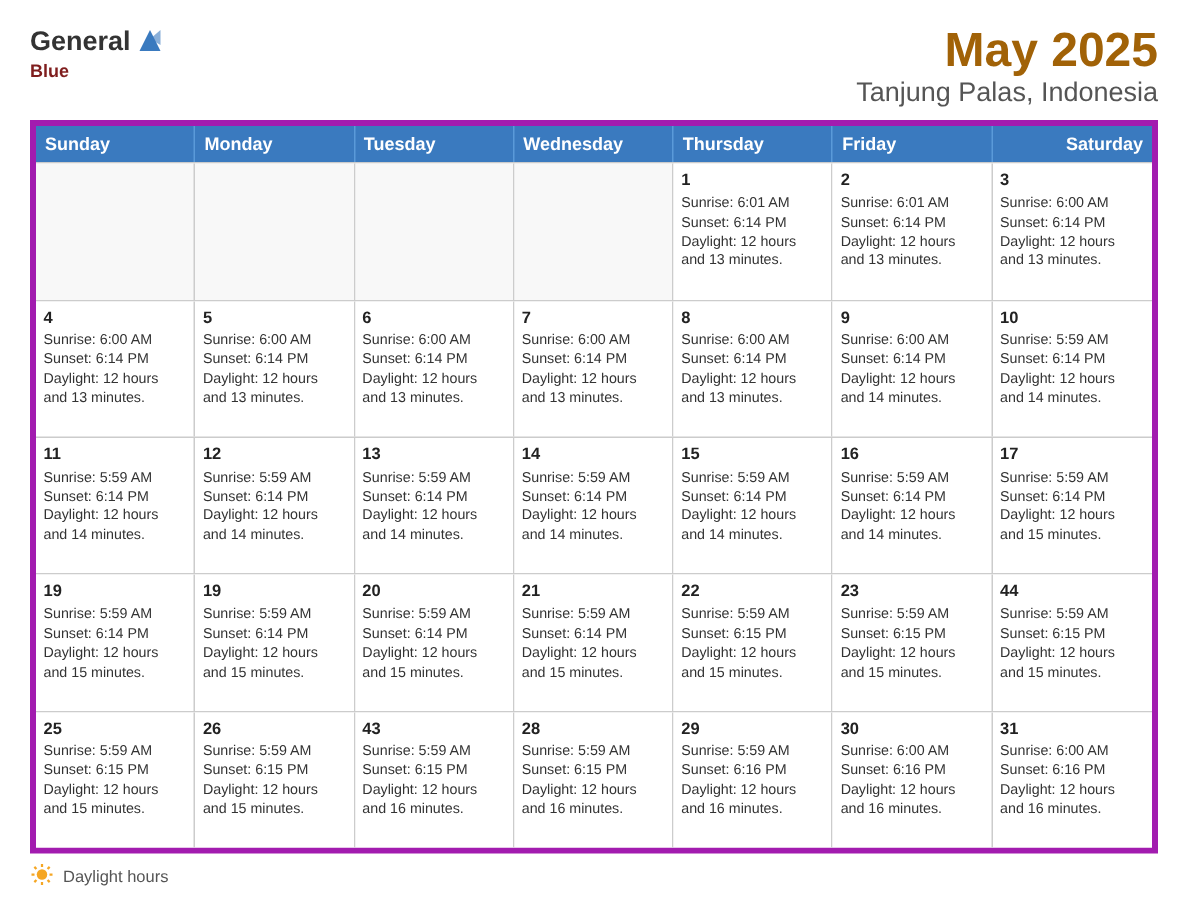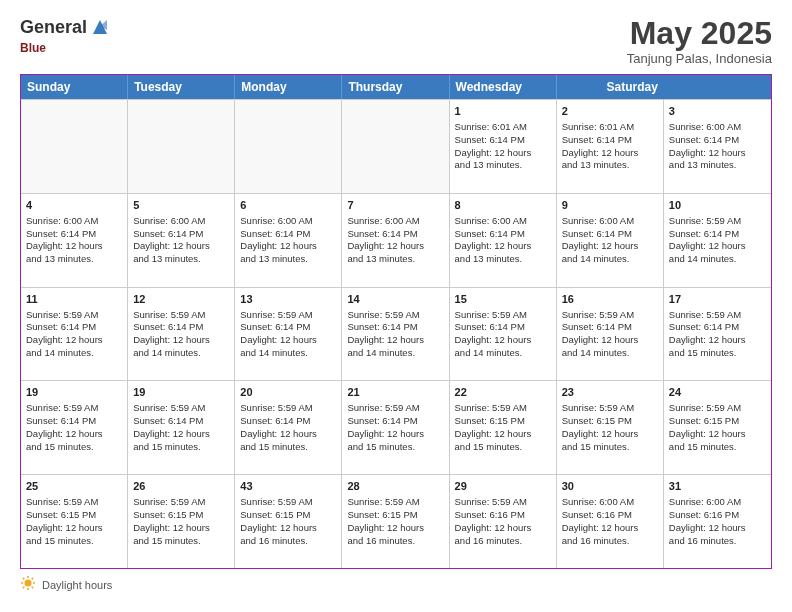--- a/index.html
+++ b/index.html
@@ -44,32 +44,32 @@
       width: 22px;
       height: 22px;
       margin-left: 2px;
     }
     .title-section {
       text-align: right;
     }
     .main-title {
       font-size: 32px;
       font-weight: bold;
-      color: #404040;
+      color: #a16207;
       line-height: 1.1;
     }
     .subtitle {
-      font-size: 13px;
+      font-size: 18px;
       color: #555;
     }
     .calendar {
       flex: 1;
       display: flex;
       flex-direction: column;
-      border: 1px solid #a21caf;
+      border: 4px solid #a21caf;
     }
     .cal-header {
       display: grid;
       grid-template-columns: repeat(7, 1fr);
       background: #3a7abf;
     }
     .cal-header-cell {
       color: #fff;
       font-size: 12px;
       font-weight: bold;
@@ -146,24 +146,25 @@
     </div>
     <div class="title-section">
       <div class="main-title">May 2025</div>
       <div class="subtitle">Tanjung Palas, Indonesia</div>
     </div>
   </div>
 
   <div class="calendar">
     <div class="cal-header">
     <div class="cal-header-cell">Sunday</div>
+        <div class="cal-header-cell">Monday</div>
         <div class="cal-header-cell">Tuesday</div>
-        <div class="cal-header-cell">Monday</div>
+        <div class="cal-header-cell">Wednesday</div>
         <div class="cal-header-cell">Thursday</div>
-        <div class="cal-header-cell">Wednesday</div>
+        <div class="cal-header-cell">Friday</div>
         <div class="cal-header-cell">Saturday</div>
       </div>
     <div class="cal-body">
     <div class="cal-row">
           <div class="cal-cell empty"></div>
           <div class="cal-cell empty"></div>
           <div class="cal-cell empty"></div>
           <div class="cal-cell empty"></div>
           <div class="cal-cell">
             <span class="day-num">1</span>
@@ -326,21 +327,21 @@
             <div>and 15 minutes.</div>
           </div>
           <div class="cal-cell">
             <span class="day-num">23</span>
             <div>Sunrise: 5:59 AM</div>
             <div>Sunset: 6:15 PM</div>
             <div>Daylight: 12 hours</div>
             <div>and 15 minutes.</div>
           </div>
           <div class="cal-cell">
-            <span class="day-num">24</span>
+            <span class="day-num">44</span>
             <div>Sunrise: 5:59 AM</div>
             <div>Sunset: 6:15 PM</div>
             <div>Daylight: 12 hours</div>
             <div>and 15 minutes.</div>
           </div>
         </div>
         <div class="cal-row">
           <div class="cal-cell">
             <span class="day-num">25</span>
             <div>Sunrise: 5:59 AM</div>

